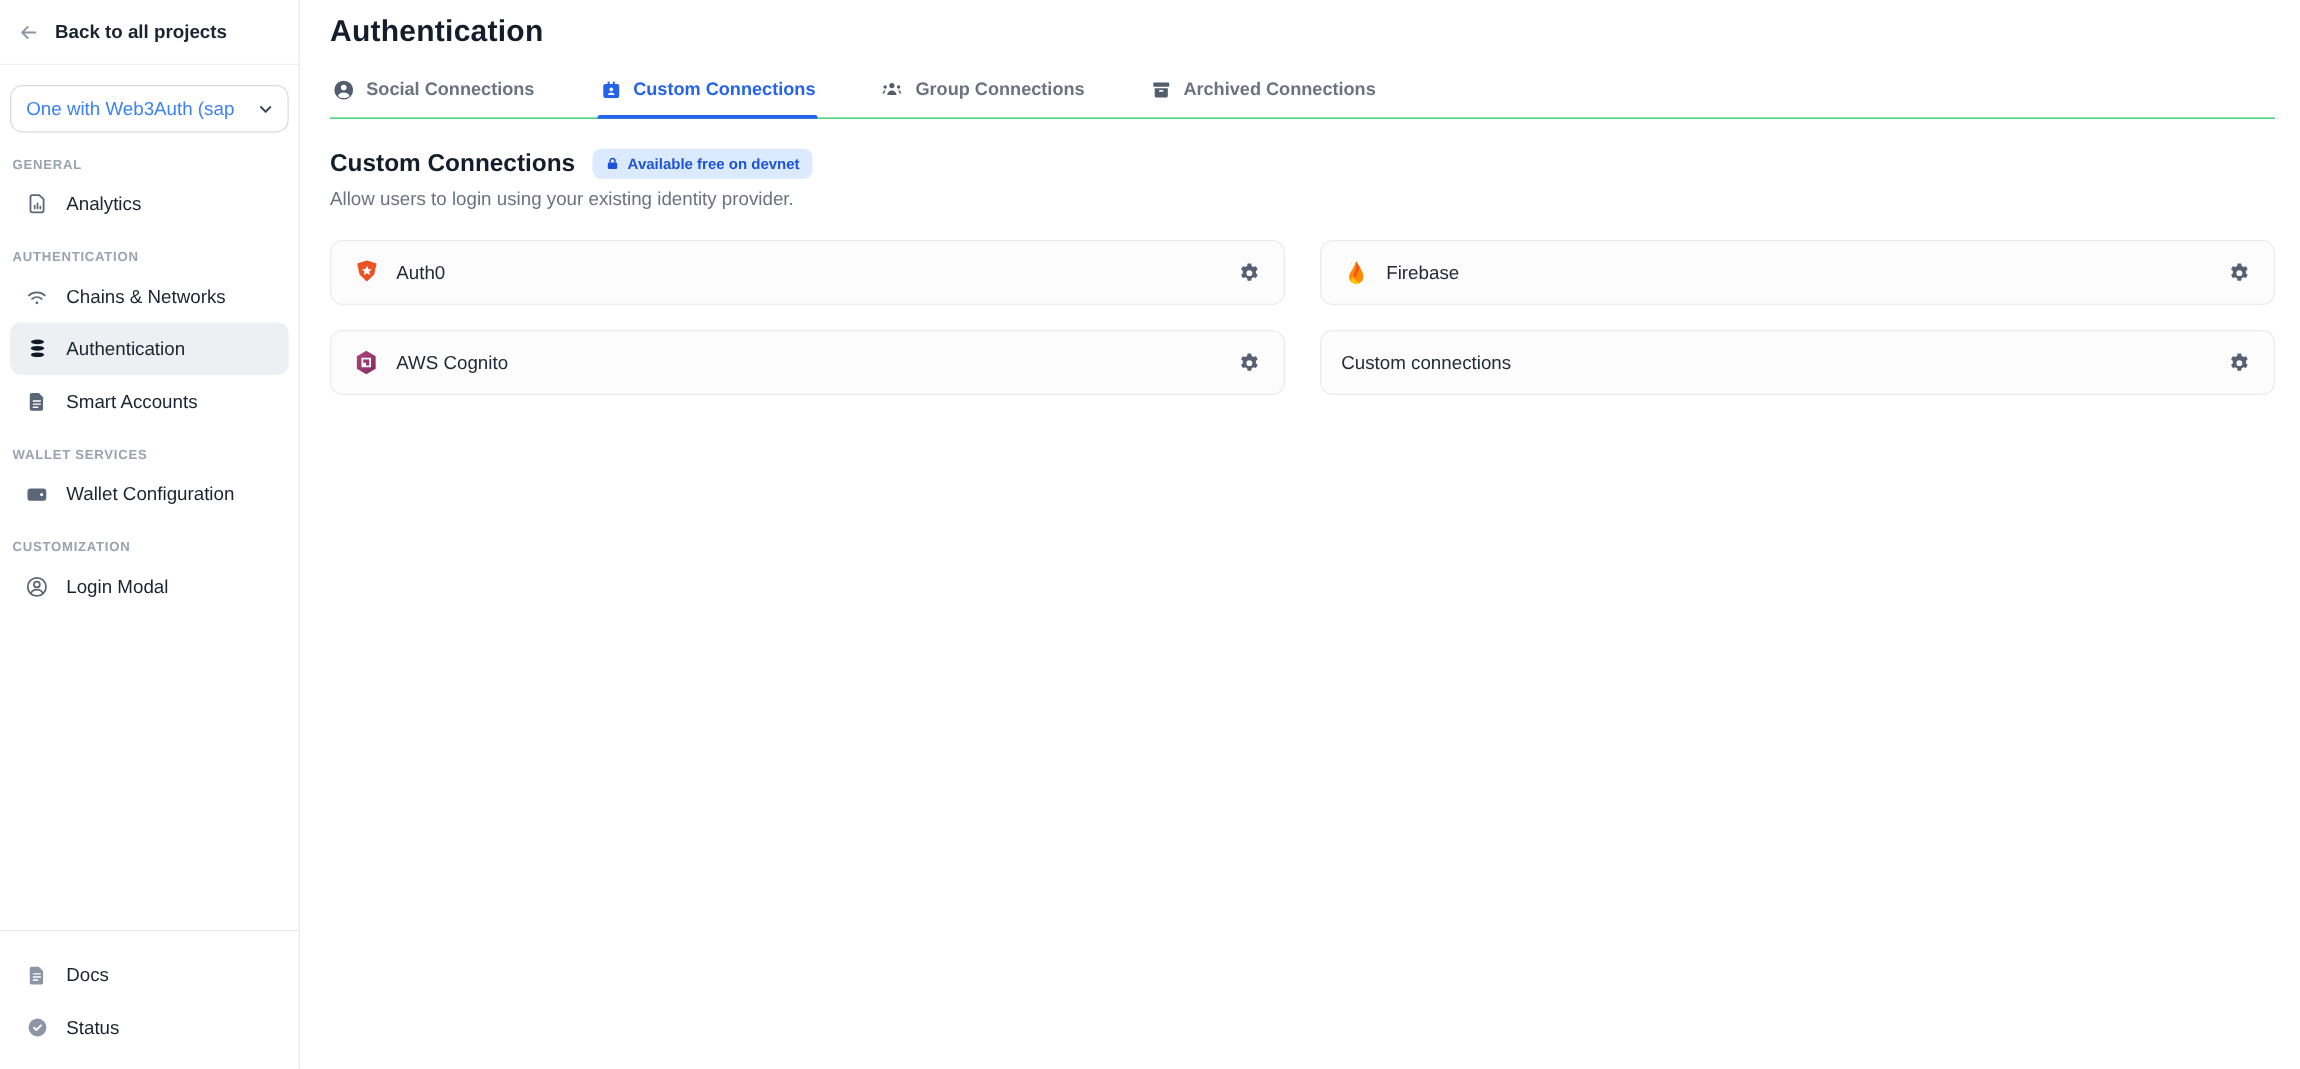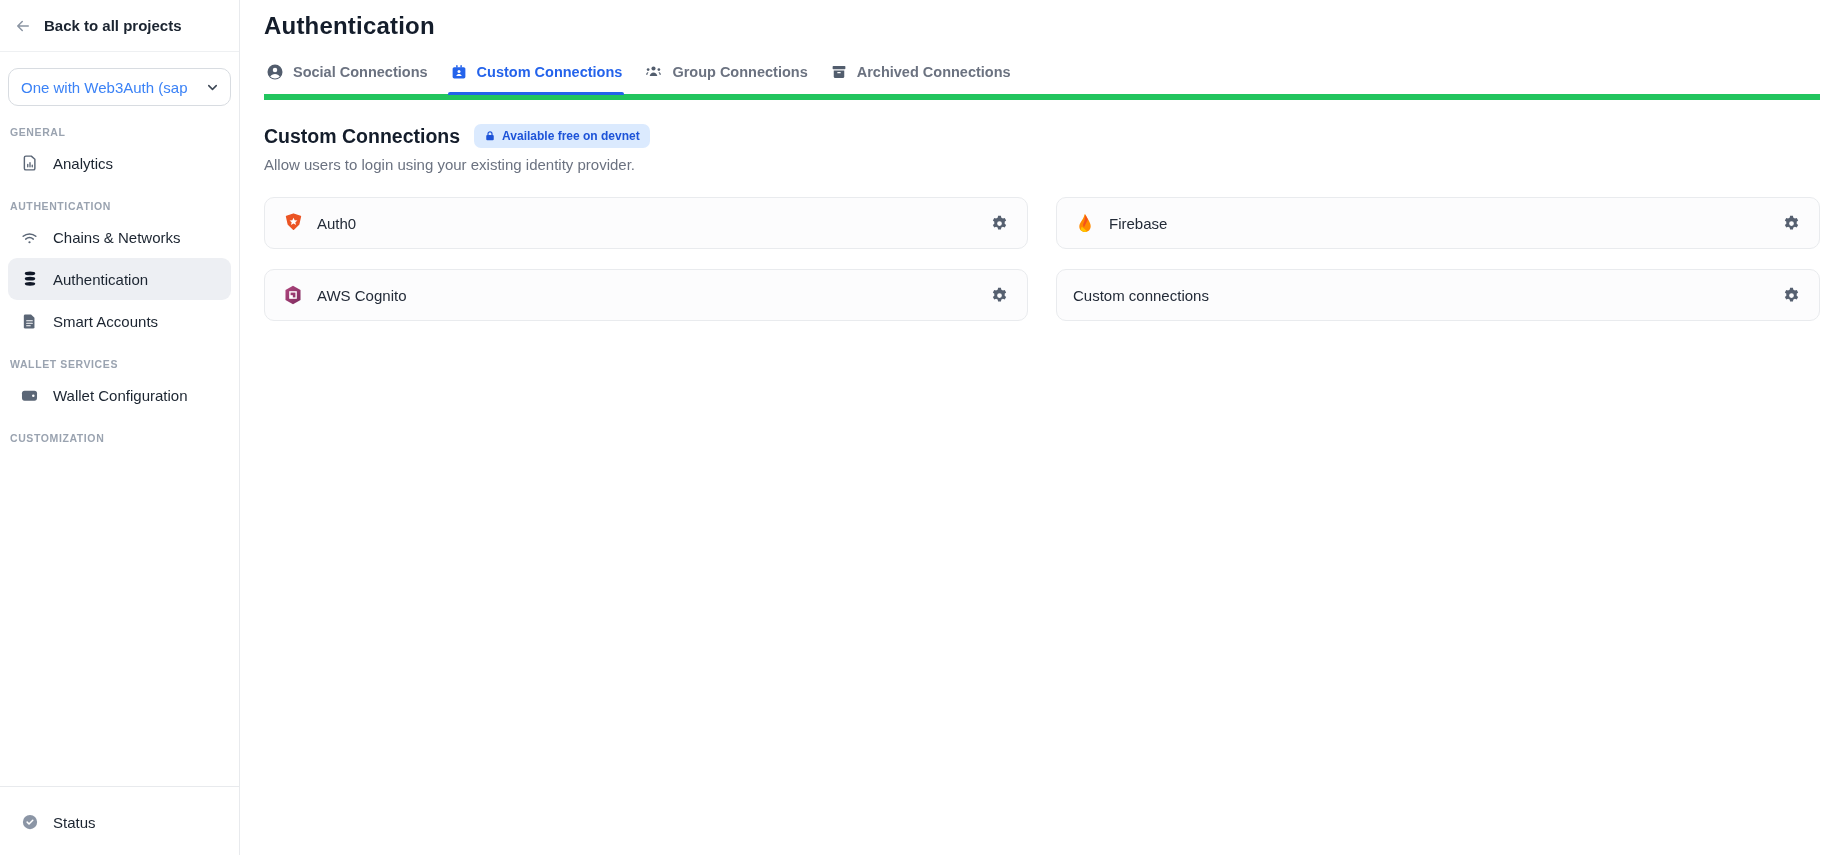--- a/index.html
+++ b/index.html
@@ -33,21 +33,21 @@
   .nav-item.active { background:#edeff3; }
   .nav-item.active .ic { color:#111827; }
 
   .sidebar-footer { border-top:1px solid #e8eaed; padding:14px 8px 12px 8px; }
 
   
   .main { flex:1; padding:0 20px 0 24px; }
   .page-title { font-size:24px; font-weight:700; color:#141d2b; margin-top:12px;
     letter-spacing:.2px; }
 
-  .tabs { display:flex; gap:18px; margin-top:18px; border-bottom:6px solid #22c55e; }
+  .tabs { display:flex; gap:48px; margin-top:18px; border-bottom:1px solid #22c55e; }
   .tab { display:flex; align-items:center; gap:9px; padding:4px 2px 13px 2px;
     cursor:pointer; position:relative; }
   .tab .t-ic { display:flex; color:#525d6d; }
   .tab .t-lbl { font-size:14.5px; font-weight:600; color:#6b7280; }
   .tab.active .t-ic { color:#2463eb; }
   .tab.active .t-lbl { color:#2463eb; }
   .tab.active::after { content:""; position:absolute; left:0; right:0; bottom:-1px;
     height:3px; background:#2463eb; border-radius:2px 2px 0 0; }
 
   .section-head { display:flex; align-items:center; gap:14px; margin-top:24px; }
@@ -151,24 +151,43 @@
               <rect x="2.5" y="6" width="19" height="12.5" rx="3.2"></rect>
               <circle cx="16.8" cy="12.2" r="1.6" fill="#fff"></circle>
             </svg>
         </span>
         <span class="lbl">Wallet Configuration</span>
       </div>
 
       <div class="nav-section-label">CUSTOMIZATION</div>
 
 
+      <div class="nav-item">
+        <span class="ic">
+          <svg width="19" height="19" viewBox="0 0 24 24" fill="none" stroke="currentColor" stroke-width="1.8" stroke-linecap="round">
+              <circle cx="12" cy="12" r="9.2"></circle>
+              <circle cx="12" cy="9.6" r="3"></circle>
+              <path d="M5.8 18.6c1.3-2.6 3.5-3.8 6.2-3.8s4.9 1.2 6.2 3.8"></path>
+            </svg>
+        </span>
+        <span class="lbl">Login Modal</span>
+      </div>
 
     </nav>
 
     <div class="sidebar-footer">
+      <div class="nav-item">
+        <span class="ic">
+          <svg width="17" height="17" viewBox="0 0 24 24" fill="#8b95a5">
+              <path d="M6 2h8.2L19 6.8V20a2 2 0 0 1-2 2H6a2 2 0 0 1-2-2V4a2 2 0 0 1 2-2z"></path>
+              <path d="M8 10h8M8 13.5h8M8 17h5" stroke="#fff" stroke-width="1.6" stroke-linecap="round"></path>
+            </svg>
+        </span>
+        <span class="lbl">Docs</span>
+      </div>
       <div class="nav-item">
         <span class="ic">
           <svg width="18" height="18" viewBox="0 0 24 24">
               <circle cx="12" cy="12" r="9.5" fill="#8b95a5"></circle>
               <path d="M8.2 12.2l2.5 2.5 5-5" fill="none" stroke="#fff" stroke-width="2" stroke-linecap="round" stroke-linejoin="round"></path>
             </svg>
         </span>
         <span class="lbl">Status</span>
       </div>
     </div>

